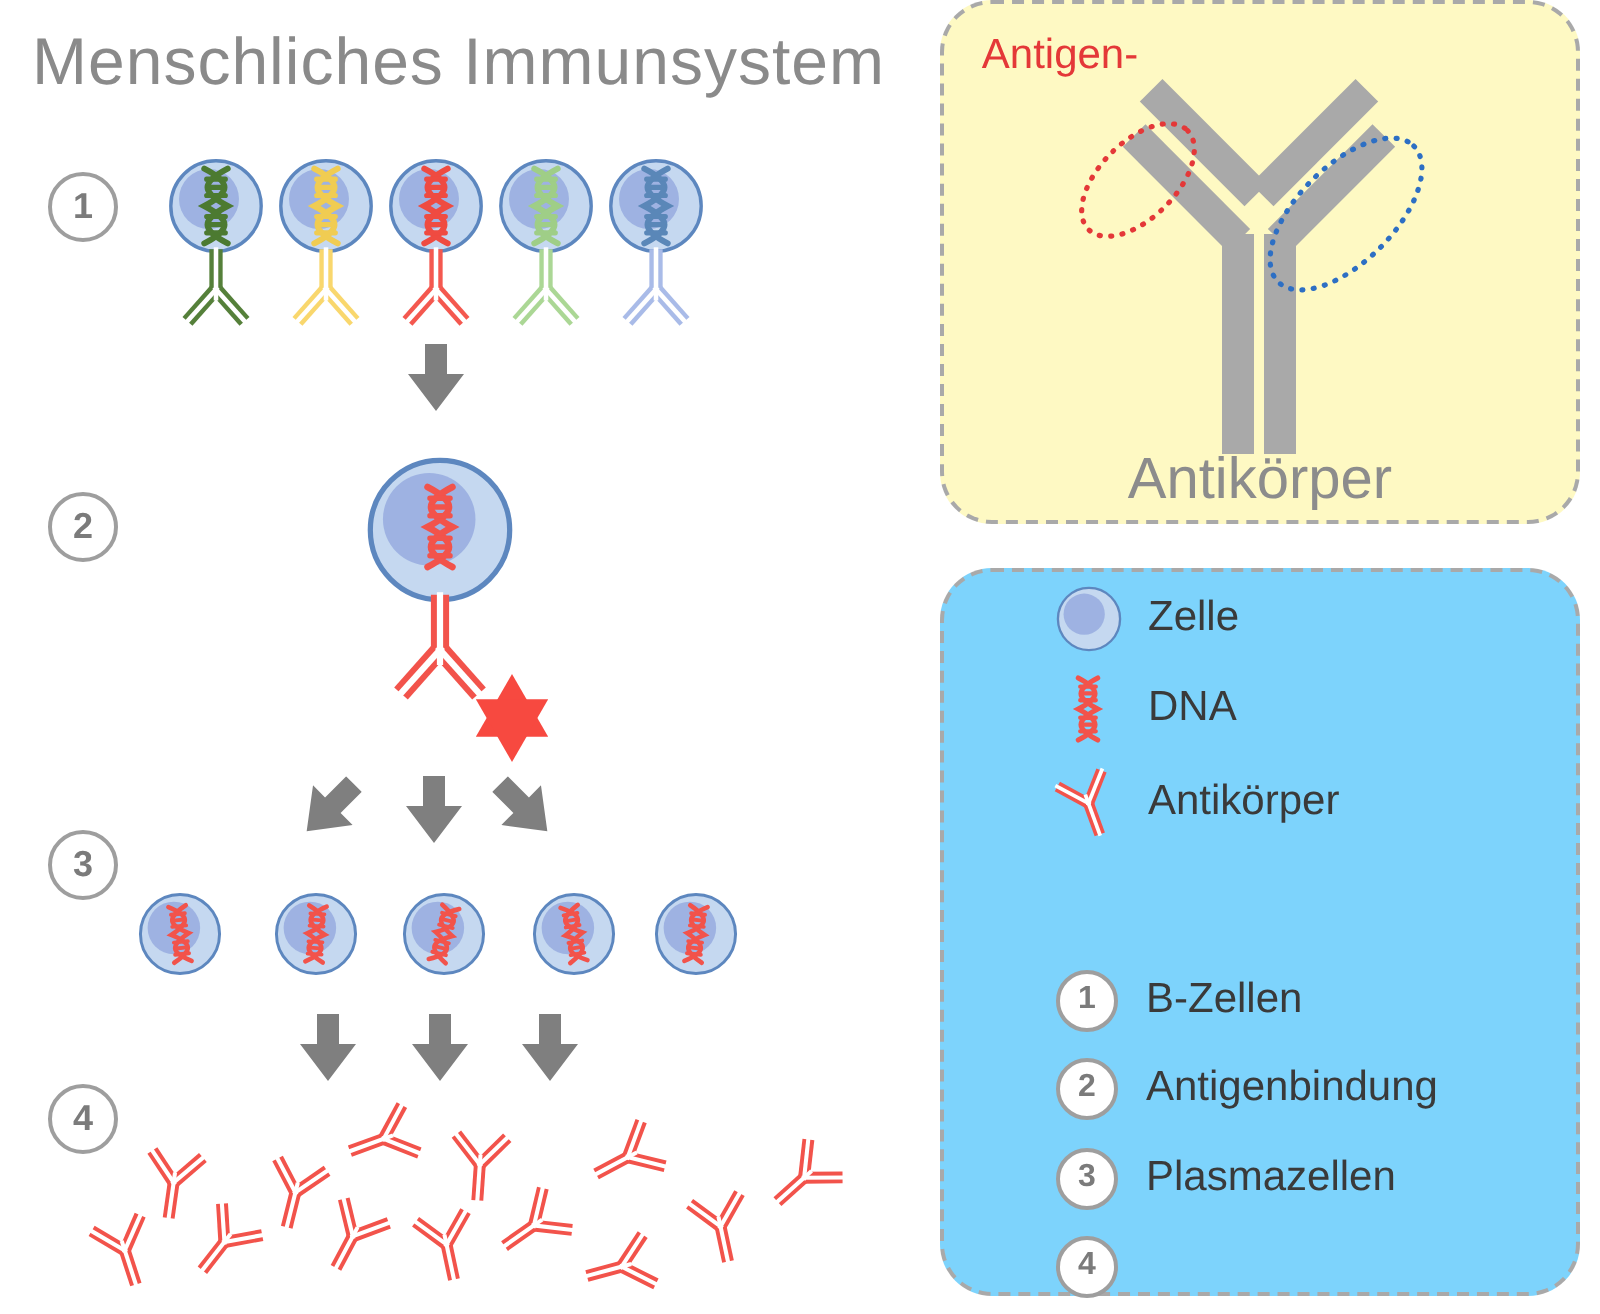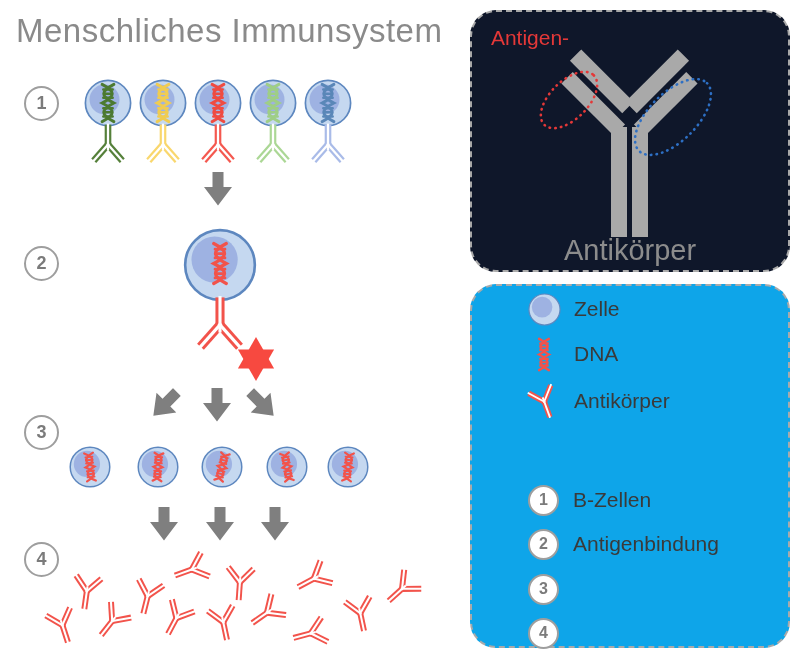--- a/index.html
+++ b/index.html
@@ -8,22 +8,22 @@
   .canvas{position:absolute;inset:0;}
   .title{position:absolute;left:16px;top:12px;font-size:33px;color:#8a8a8a;
          letter-spacing:0.5px;white-space:nowrap;text-align:right;}
   .flow-svg{position:absolute;left:0;top:0;}
   .step-badge{position:absolute;width:35px;height:35px;border-radius:50%;
               background:#fff;border:2px solid #9e9e9e;box-sizing:border-box;
               display:flex;align-items:center;justify-content:center;
               font-size:18px;font-weight:bold;color:#7b7b7b;}
   .panel{position:absolute;left:470px;width:320px;border:2px dashed #a9a9a9;
          border-radius:26px;box-sizing:border-box;}
-  .panel-antibody{top:10px;height:262px;background:#0f172a;}
-  .panel-legend{top:284px;height:364px;background:#0ea5e9;}
+  .panel-antibody{top:0;height:262px;background:#fef9c3;}
+  .panel-legend{top:284px;height:364px;background:#7dd3fc;}
   .panel-antibody svg{position:absolute;left:0;top:0;}
   .ann{position:absolute;text-align:center;font-size:21px;line-height:1.12;}
   .ann-red{left:4px;top:14px;width:108px;color:#e43838;}
   .ann-blue{left:196px;top:14px;width:118px;color:#2d6fc4;}
   .panel-caption{position:absolute;left:0;right:0;bottom:3px;text-align:center;
                  font-size:29px;color:#8c8c8c;}
   .legend-row{position:absolute;left:54px;height:36px;display:flex;
               align-items:center;gap:12px;}
   .legend-row .icon-box{width:36px;height:36px;display:flex;align-items:center;
               justify-content:center;}
@@ -280,19 +280,20 @@
     <div class="legend-step" style="top:198px">
       <span class="num-badge">1</span>
       <span class="legend-label">B-Zellen</span>
     </div>
     <div class="legend-step" style="top:242px">
       <span class="num-badge">2</span>
       <span class="legend-label">Antigenbindung</span>
     </div>
     <div class="legend-step" style="top:287px">
       <span class="num-badge">3</span>
+      <span class="legend-label">Plasmazellen</span>
     </div>
     <div class="legend-step" style="top:331px">
       <span class="num-badge">4</span>
     </div>
   </div>
 
 </div>
 
 </body></html>

